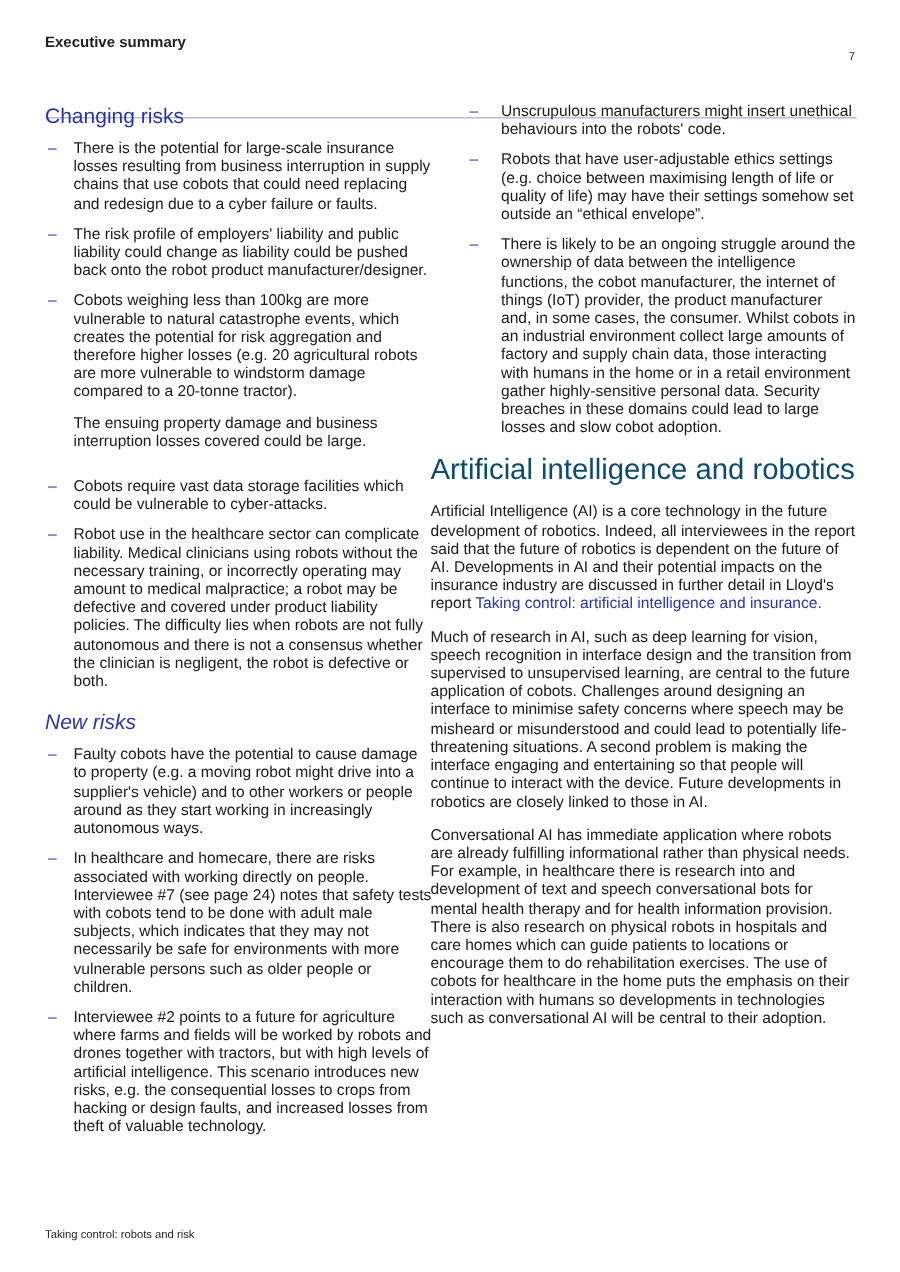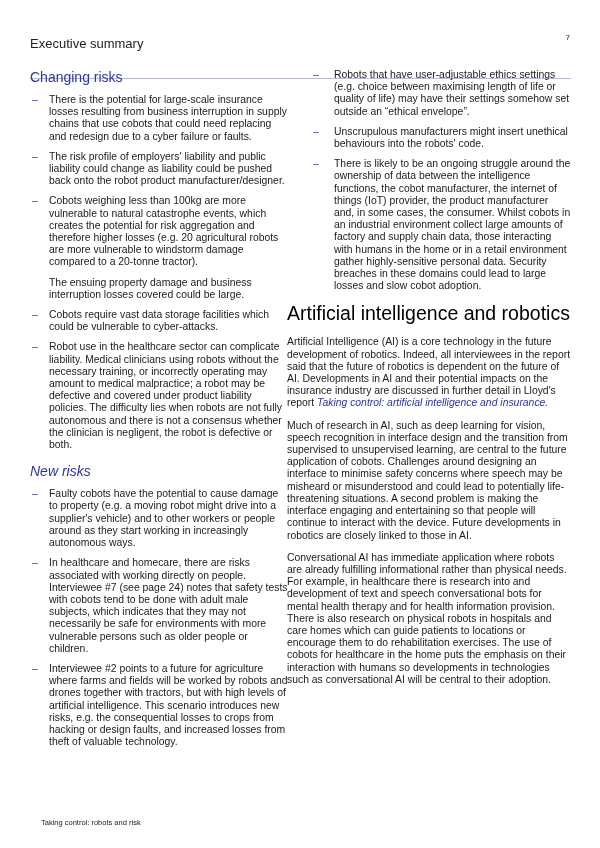--- a/index.html
+++ b/index.html
@@ -1,36 +1,36 @@
 <!DOCTYPE html>
 <html><head>
 <meta charset="utf-8">
 <style>
   html, body { margin: 0; padding: 0; background: #ffffff; }
   body { width: 600px; height: 848px; position: relative; overflow: hidden;
          font-family: "Liberation Sans", sans-serif; color: #1a1a1a; }
-  .running-head { position: absolute; top: 36px; left: 30px; font-size: 13px; color: #222; }
+  .running-head { position: absolute; top: 23px; left: 30px; font-size: 10px; color: #222; font-weight: bold; }
   .page-num { position: absolute; top: 33px; right: 30px; font-size: 7.5px; color: #222; }
   .rule { position: absolute; top: 78px; left: 30px; width: 541px; height: 1px; background: #b9bbd6; }
   .col { position: absolute; top: 69px; font-size: 10.4px; line-height: 12.2px; }
   .col-left { left: 30px; width: 258px; }
   .col-right { left: 287px; width: 284px; }
   h2.sub { margin: 0 0 8px 0; font-weight: normal; color: #2a34a8; font-size: 14px; line-height: 17px; }
-  h2.main { margin: 10px 0 12px 0; font-weight: normal; color: #000000; font-size: 19.5px; line-height: 22px; }
+  h2.main { margin: 10px 0 12px 0; font-weight: normal; color: #0c4a6e; font-size: 19.5px; line-height: 22px; }
   ul.dash { list-style: none; margin: 0; padding: 0; }
   ul.dash li { position: relative; padding-left: 18px; margin-bottom: 8px; }
   ul.dash li::before { content: "\2013"; position: absolute; left: 2px; top: 0; color: #2a34a8; }
   .col-left ul.dash li { padding-left: 19px; margin-left: 0; }
   .indent-left { padding-left: 19px; }
   .col-right ul.dash { margin-left: 24px; }
   .col-right ul.dash li { padding-left: 23px; }
   p { margin: 0 0 10px 0; }
-  p.cont { margin: 0 0 8px 0; }
-  .link { color: #2a34a8; font-style: italic; }
-  .footer { position: absolute; top: 818px; left: 41px; font-size: 7.5px; color: #222; }
+  p.cont { margin: 0 0 18px 0; }
+  .link { color: #2a34a8; }
+  .footer { position: absolute; top: 818px; left: 30px; font-size: 7.5px; color: #222; }
 </style>
 </head>
 <body>
 
 <div class="running-head">Executive summary</div>
 <div class="page-num">7</div>
 <div class="rule"></div>
 
 <div class="col col-left">
   <h2 class="sub">Changing risks</h2>
@@ -48,22 +48,22 @@
   <h2 class="sub" style="margin-top:12px;font-style:italic;">New risks</h2>
   <ul class="dash">
     <li>Faulty cobots have the potential to cause damage to property (e.g. a moving robot might drive into a supplier's vehicle) and to other workers or people around as they start working in increasingly autonomous ways.</li>
     <li>In healthcare and homecare, there are risks associated with working directly on people. Interviewee #7 (see page 24) notes that safety tests with cobots tend to be done with adult male subjects, which indicates that they may not necessarily be safe for environments with more vulnerable persons such as older people or children.</li>
     <li>Interviewee #2 points to a future for agriculture where farms and fields will be worked by robots and drones together with tractors, but with high levels of artificial intelligence. This scenario introduces new risks, e.g. the consequential losses to crops from hacking or design faults, and increased losses from theft of valuable technology.</li>
   </ul>
 </div>
 
 <div class="col col-right">
   <ul class="dash">
+    <li>Unscrupulous manufacturers might insert unethical behaviours into the robots' code.</li>
     <li>Robots that have user-adjustable ethics settings (e.g. choice between maximising length of life or quality of life) may have their settings somehow set outside an “ethical envelope”.</li>
-    <li>Unscrupulous manufacturers might insert unethical behaviours into the robots' code.</li>
     <li>There is likely to be an ongoing struggle around the ownership of data between the intelligence functions, the cobot manufacturer, the internet of things (IoT) provider, the product manufacturer and, in some cases, the consumer. Whilst cobots in an industrial environment collect large amounts of factory and supply chain data, those interacting with humans in the home or in a retail environment gather highly-sensitive personal data. Security breaches in these domains could lead to large losses and slow cobot adoption.</li>
   </ul>
 
   <h2 class="main">Artificial intelligence and robotics</h2>
   <p><span>Artificial Intelligence (AI) is a core technology in the future development of robotics. Indeed, all interviewees in the report said that the future of robotics is dependent on the future of AI. Developments in AI and their potential impacts on the insurance industry are discussed in further detail in Lloyd's report </span><span class="link">Taking control: artificial intelligence and insurance.</span></p>
   <p>Much of research in AI, such as deep learning for vision, speech recognition in interface design and the transition from supervised to unsupervised learning, are central to the future application of cobots. Challenges around designing an interface to minimise safety concerns where speech may be misheard or misunderstood and could lead to potentially life-threatening situations. A second problem is making the interface engaging and entertaining so that people will continue to interact with the device. Future developments in robotics are closely linked to those in AI.</p>
   <p>Conversational AI has immediate application where robots are already fulfilling informational rather than physical needs. For example, in healthcare there is research into and development of text and speech conversational bots for mental health therapy and for health information provision. There is also research on physical robots in hospitals and care homes which can guide patients to locations or encourage them to do rehabilitation exercises. The use of cobots for healthcare in the home puts the emphasis on their interaction with humans so developments in technologies such as conversational AI will be central to their adoption.</p>
 </div>
 
 <div class="footer">Taking control: robots and risk</div>

